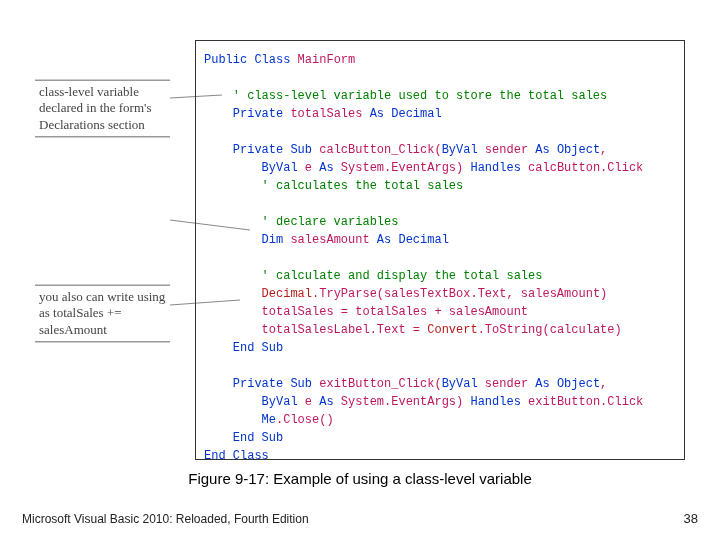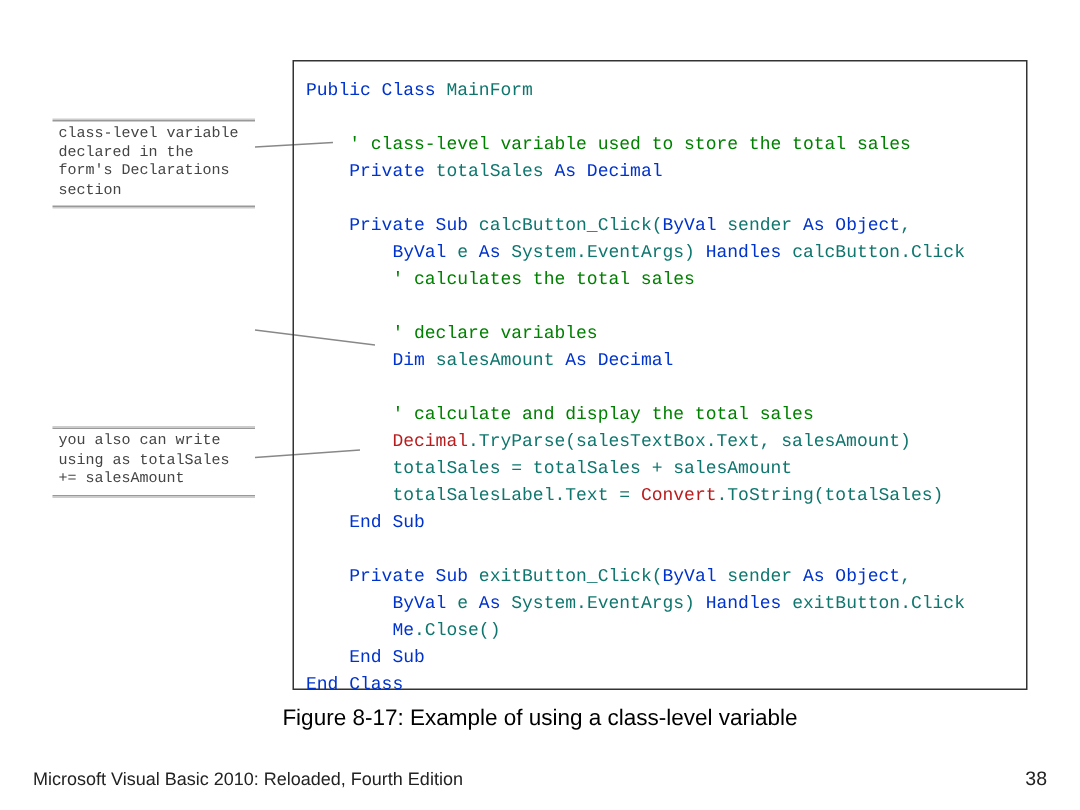--- a/index.html
+++ b/index.html
@@ -28,33 +28,33 @@
     padding: 10px 8px;
     font-family: "Courier New", monospace;
     font-size: 12px;
     line-height: 1.5;
     white-space: pre;
     color: #333;
   }
   .kw { color: #0033cc; }
   .cm { color: #008000; }
   .ty { color: #b91c1c; }
-  .id { color: #0f766e; }
+  .id { color: #be185d; }
   .callout {
     position: absolute;
     left: 0;
     width: 135px;
     border: 1px solid #999;
     border-left: none;
     border-right: none;
     padding: 3px 4px;
-    font-size: 10px;
+    font-size: 13px;
     line-height: 1.25;
     color: #444;
-    font-family: Liberation Mono, monospace;
+    font-family: Liberation Serif, serif;
   }
   .callout::before {
     content:"";
     position:absolute;
     left:0; right:0; top:-2px;
     height:1px; background:#ccc;
   }
   .callout::after {
     content:"";
     position:absolute;
@@ -121,26 +121,26 @@
 <span class="kw">    Private Sub</span><span class="id"> calcButton_Click(</span><span class="kw">ByVal</span><span class="id"> sender </span><span class="kw">As Object</span><span class="id">,</span>
 <span class="kw">        ByVal</span><span class="id"> e </span><span class="kw">As</span><span class="id"> System.EventArgs) </span><span class="kw">Handles</span><span class="id"> calcButton.Click</span>
 <span class="cm">        ' calculates the total sales</span>
 <span></span>
 <span class="cm">        ' declare variables</span>
 <span class="kw">        Dim</span><span class="id"> salesAmount </span><span class="kw">As Decimal</span>
 <span></span>
 <span class="cm">        ' calculate and display the total sales</span>
 <span class="ty">        Decimal</span><span class="id">.TryParse(salesTextBox.Text, salesAmount)</span>
 <span class="id">        totalSales = totalSales + salesAmount</span>
-<span class="id">        totalSalesLabel.Text = </span><span class="ty">Convert</span><span class="id">.ToString(totalSales)</span>
+<span class="id">        totalSalesLabel.Text = </span><span class="ty">Convert</span><span class="id">.ToString(calculate)</span>
 <span class="kw">    End Sub</span>
 <span></span>
 <span class="kw">    Private Sub</span><span class="id"> exitButton_Click(</span><span class="kw">ByVal</span><span class="id"> sender </span><span class="kw">As Object</span><span class="id">,</span>
 <span class="kw">        ByVal</span><span class="id"> e </span><span class="kw">As</span><span class="id"> System.EventArgs) </span><span class="kw">Handles</span><span class="id"> exitButton.Click</span>
 <span class="kw">        Me</span><span class="id">.Close()</span>
 <span class="kw">    End Sub</span>
 <span class="kw">End Class</span></div>
 
 </div>
 
-<div class="caption">Figure 8-17: Example of using a class-level variable</div>
+<div class="caption">Figure 9-17: Example of using a class-level variable</div>
 <div class="footer-left">Microsoft Visual Basic 2010: Reloaded, Fourth Edition</div>
 <div class="footer-right">38</div>
 
 </body></html>

